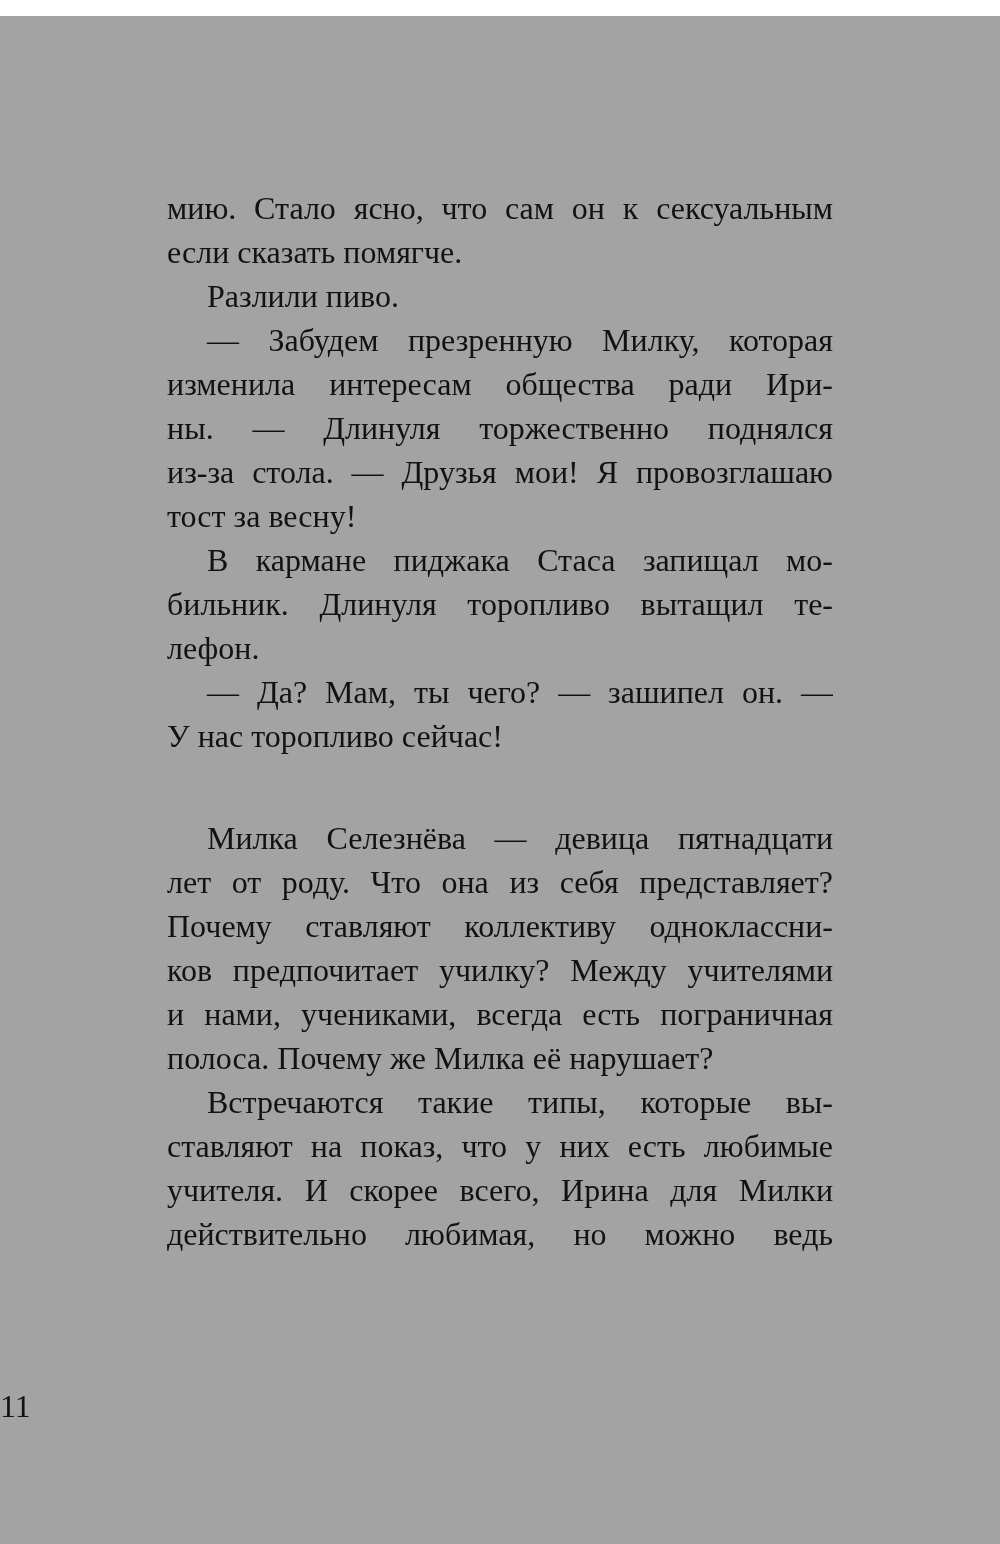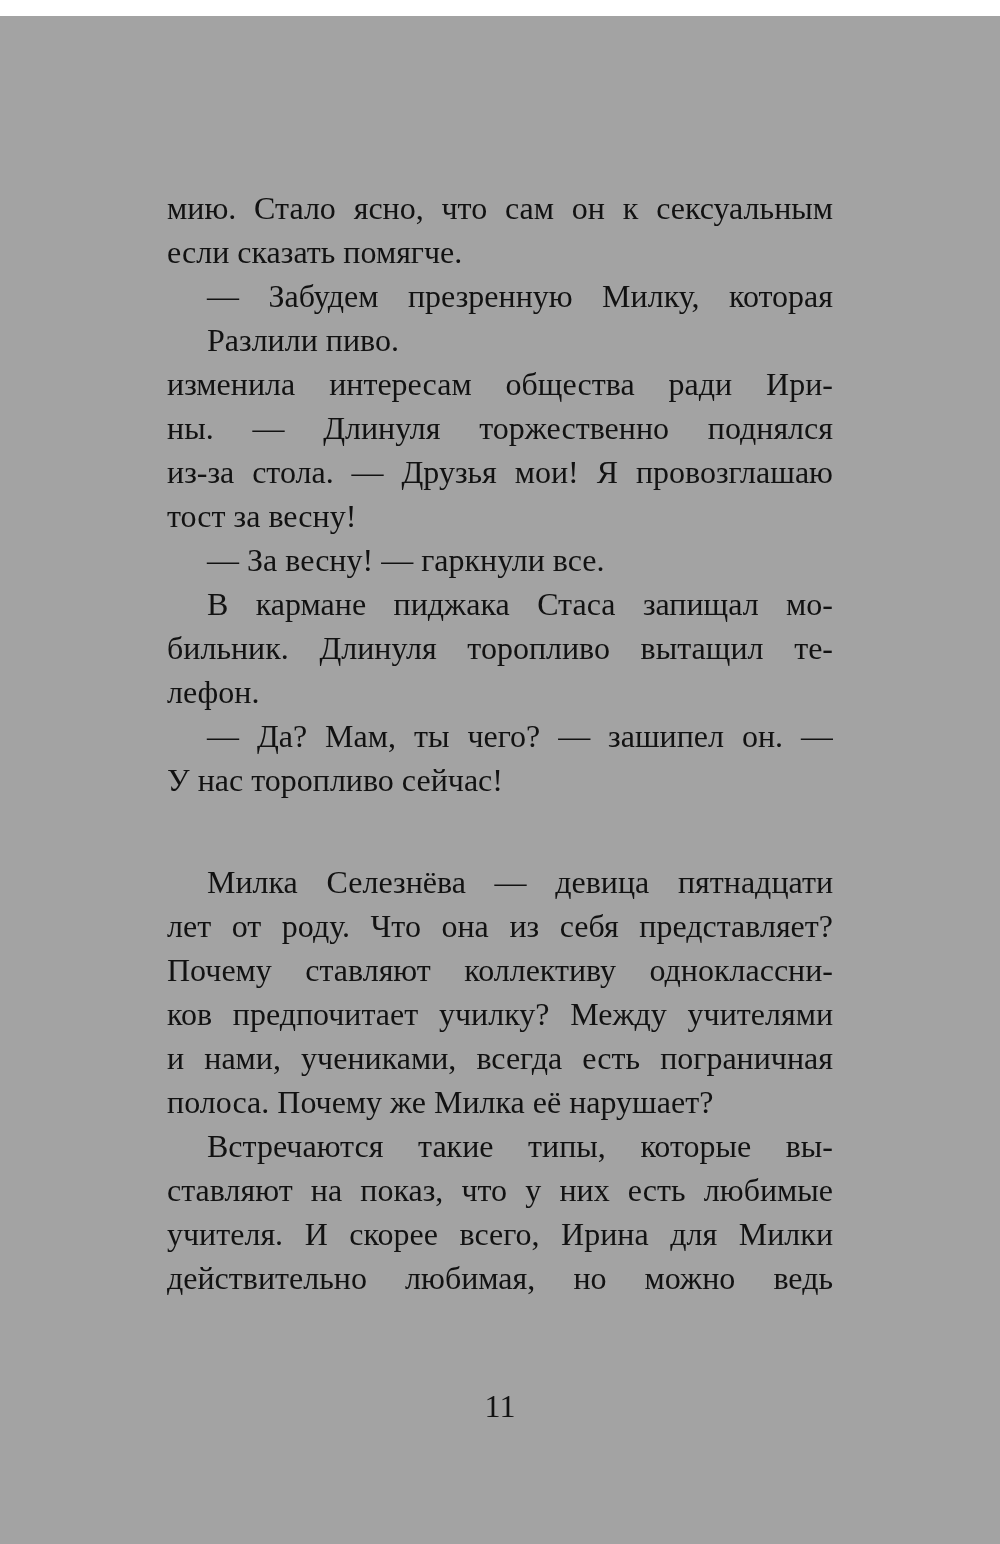--- a/index.html
+++ b/index.html
@@ -40,40 +40,39 @@
     text-indent: 40px;
   }
   .section-break {
     height: 58px;
   }
   .page-number {
     position: absolute;
     left: 0;
     top: 1368px;
     width: 1000px;
-    text-align: center;
+    text-align: left;
     font-size: 32px;
     line-height: 44px;
     color: #121212;
   }
 </style>
 </head>
 <body>
 
 <div class="page">
   <div class="text-column">
       <div class="text-line">мию. Стало ясно, что сам он к сексуальным</div>
       <div class="text-line endline">если сказать помягче.</div>
+      <div class="text-line indent endline">Разлили пиво.</div>
       <div class="text-line indent">— Забудем презренную Милку, которая</div>
-      <div class="text-line indent endline">Разлили пиво.</div>
       <div class="text-line">изменила интересам общества ради Ири-</div>
       <div class="text-line">ны. — Длинуля торжественно поднялся</div>
       <div class="text-line">из-за стола. — Друзья мои! Я провозглашаю</div>
       <div class="text-line endline">тост за весну!</div>
-      <div class="text-line indent endline">— За весну! — гаркнули все.</div>
       <div class="text-line indent">В кармане пиджака Стаса запищал мо-</div>
       <div class="text-line">бильник. Длинуля торопливо вытащил те-</div>
       <div class="text-line endline">лефон.</div>
       <div class="text-line indent">— Да? Мам, ты чего? — зашипел он. —</div>
       <div class="text-line endline">У нас торопливо сейчас!</div>
       <div class="section-break"></div>
       <div class="text-line indent">Милка Селезнёва — девица пятнадцати</div>
       <div class="text-line">лет от роду. Что она из себя представляет?</div>
       <div class="text-line">Почему ставляют коллективу одноклассни-</div>
       <div class="text-line">ков предпочитает училку? Между учителями</div>

